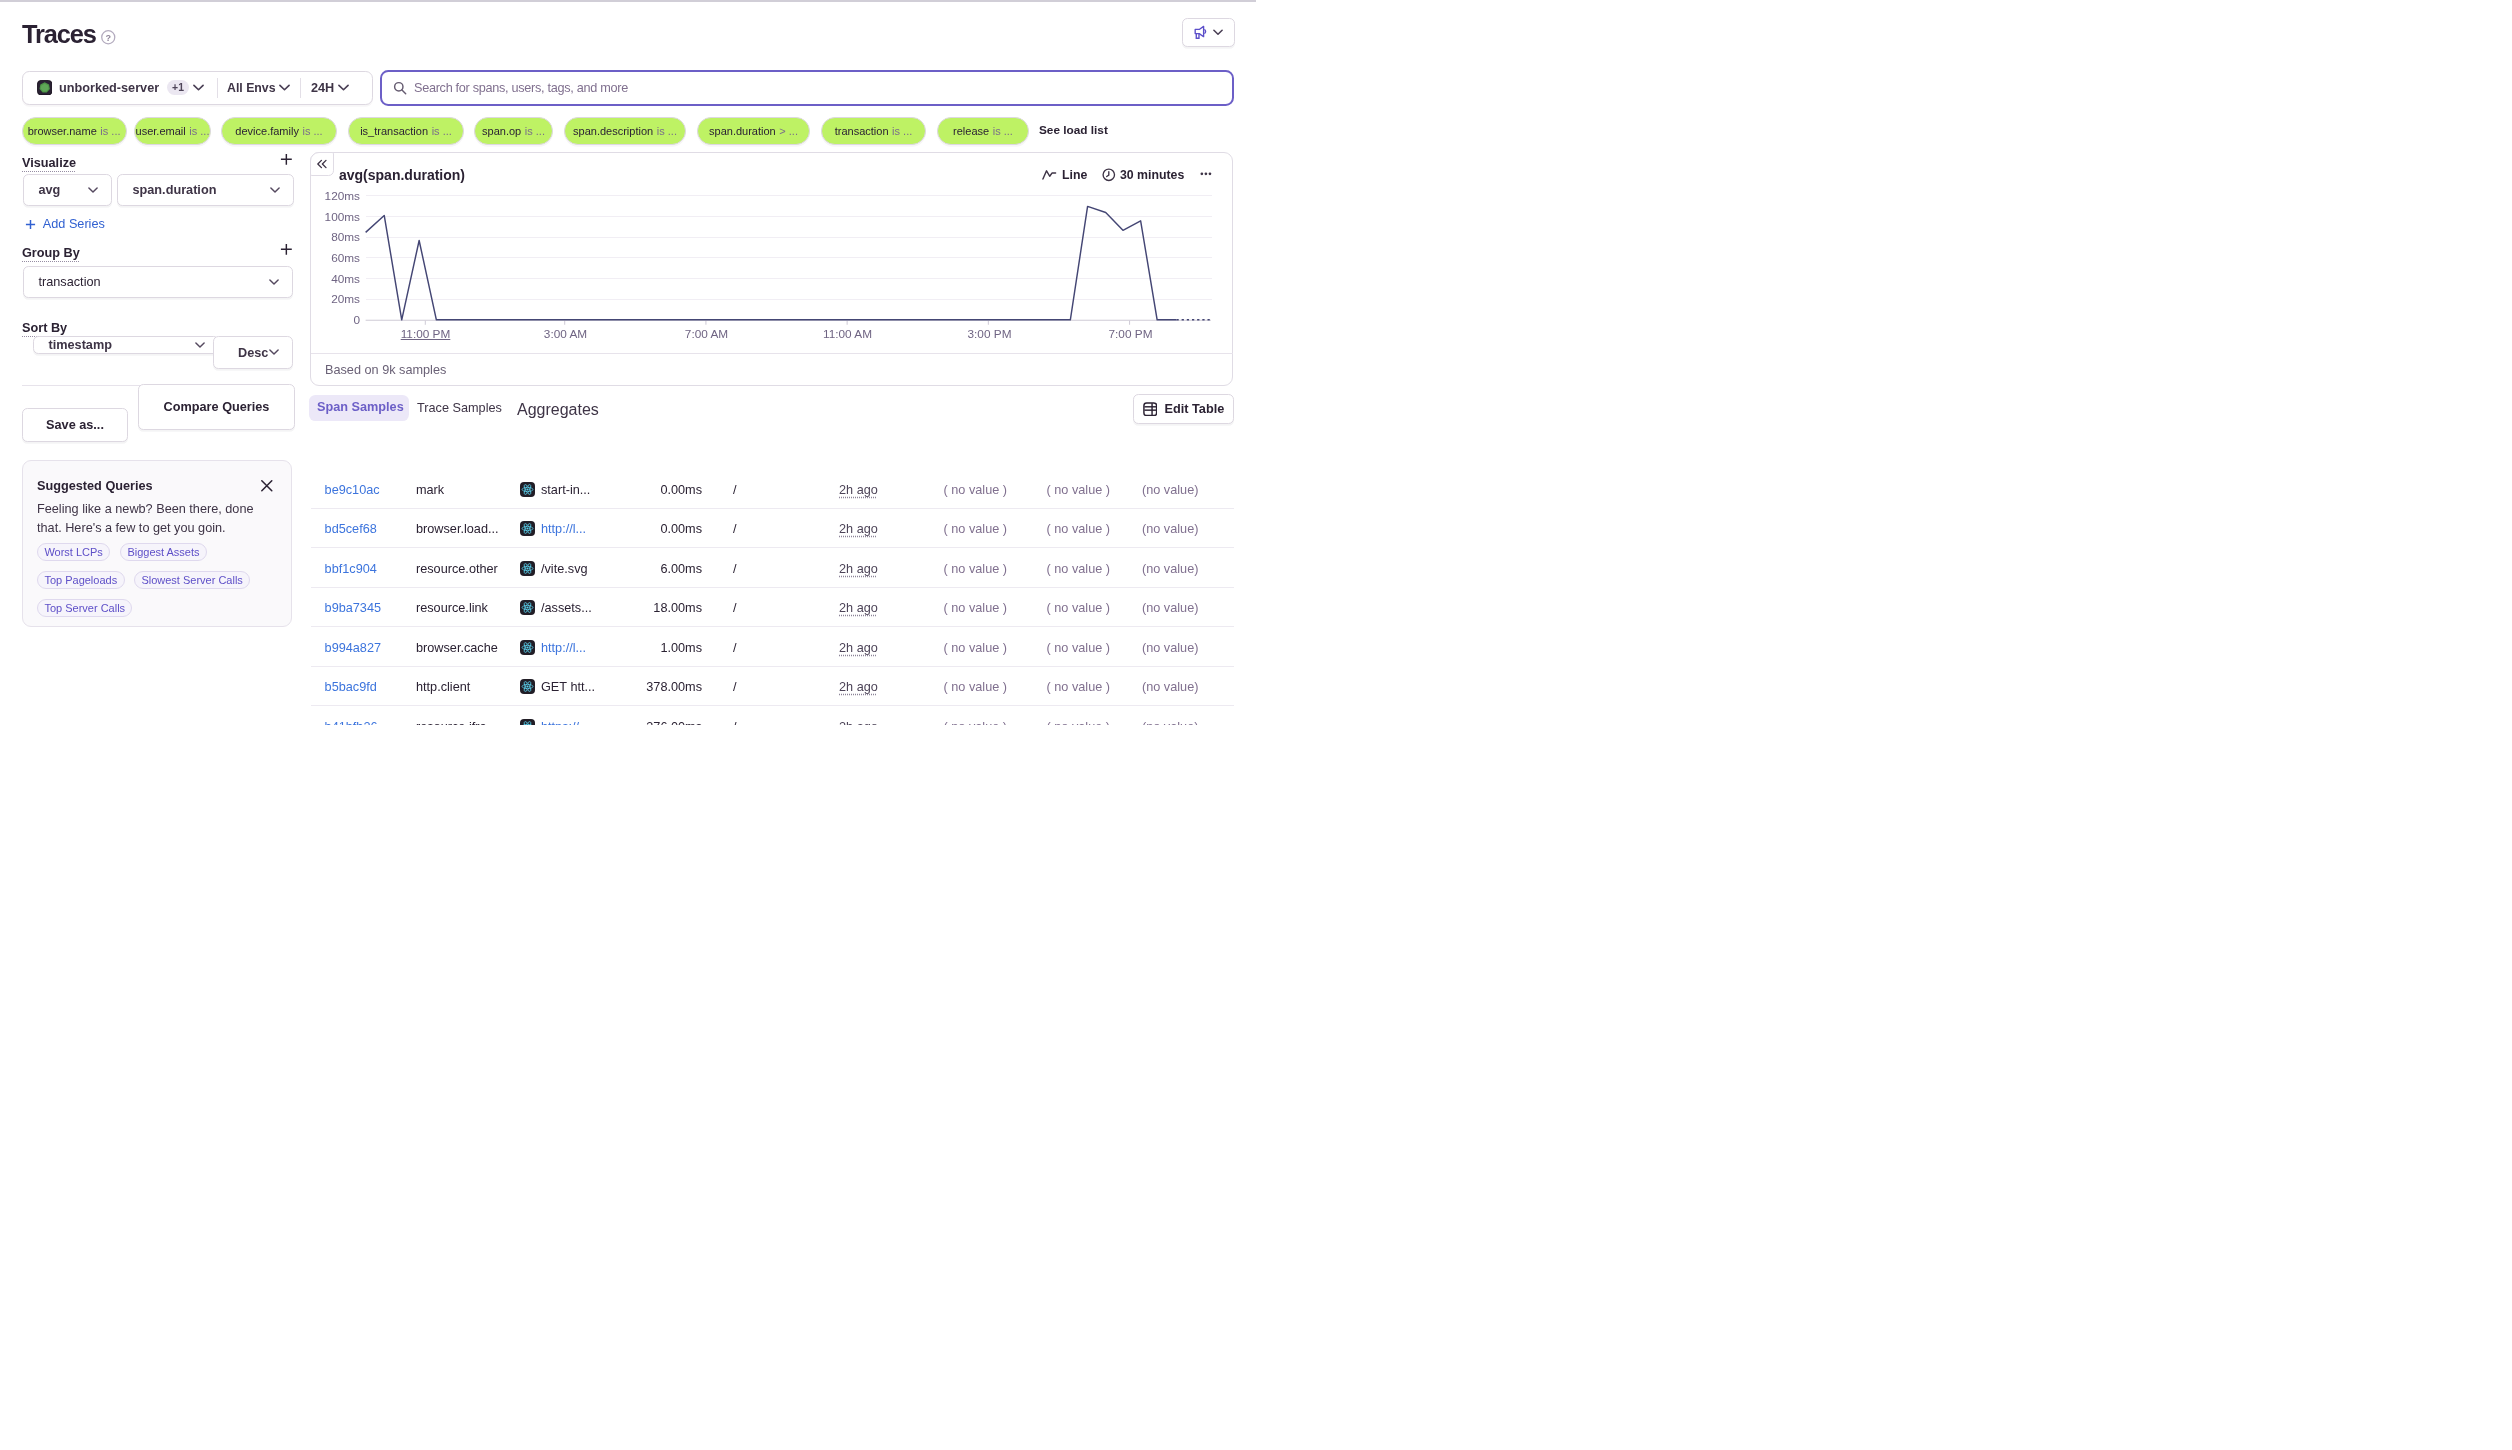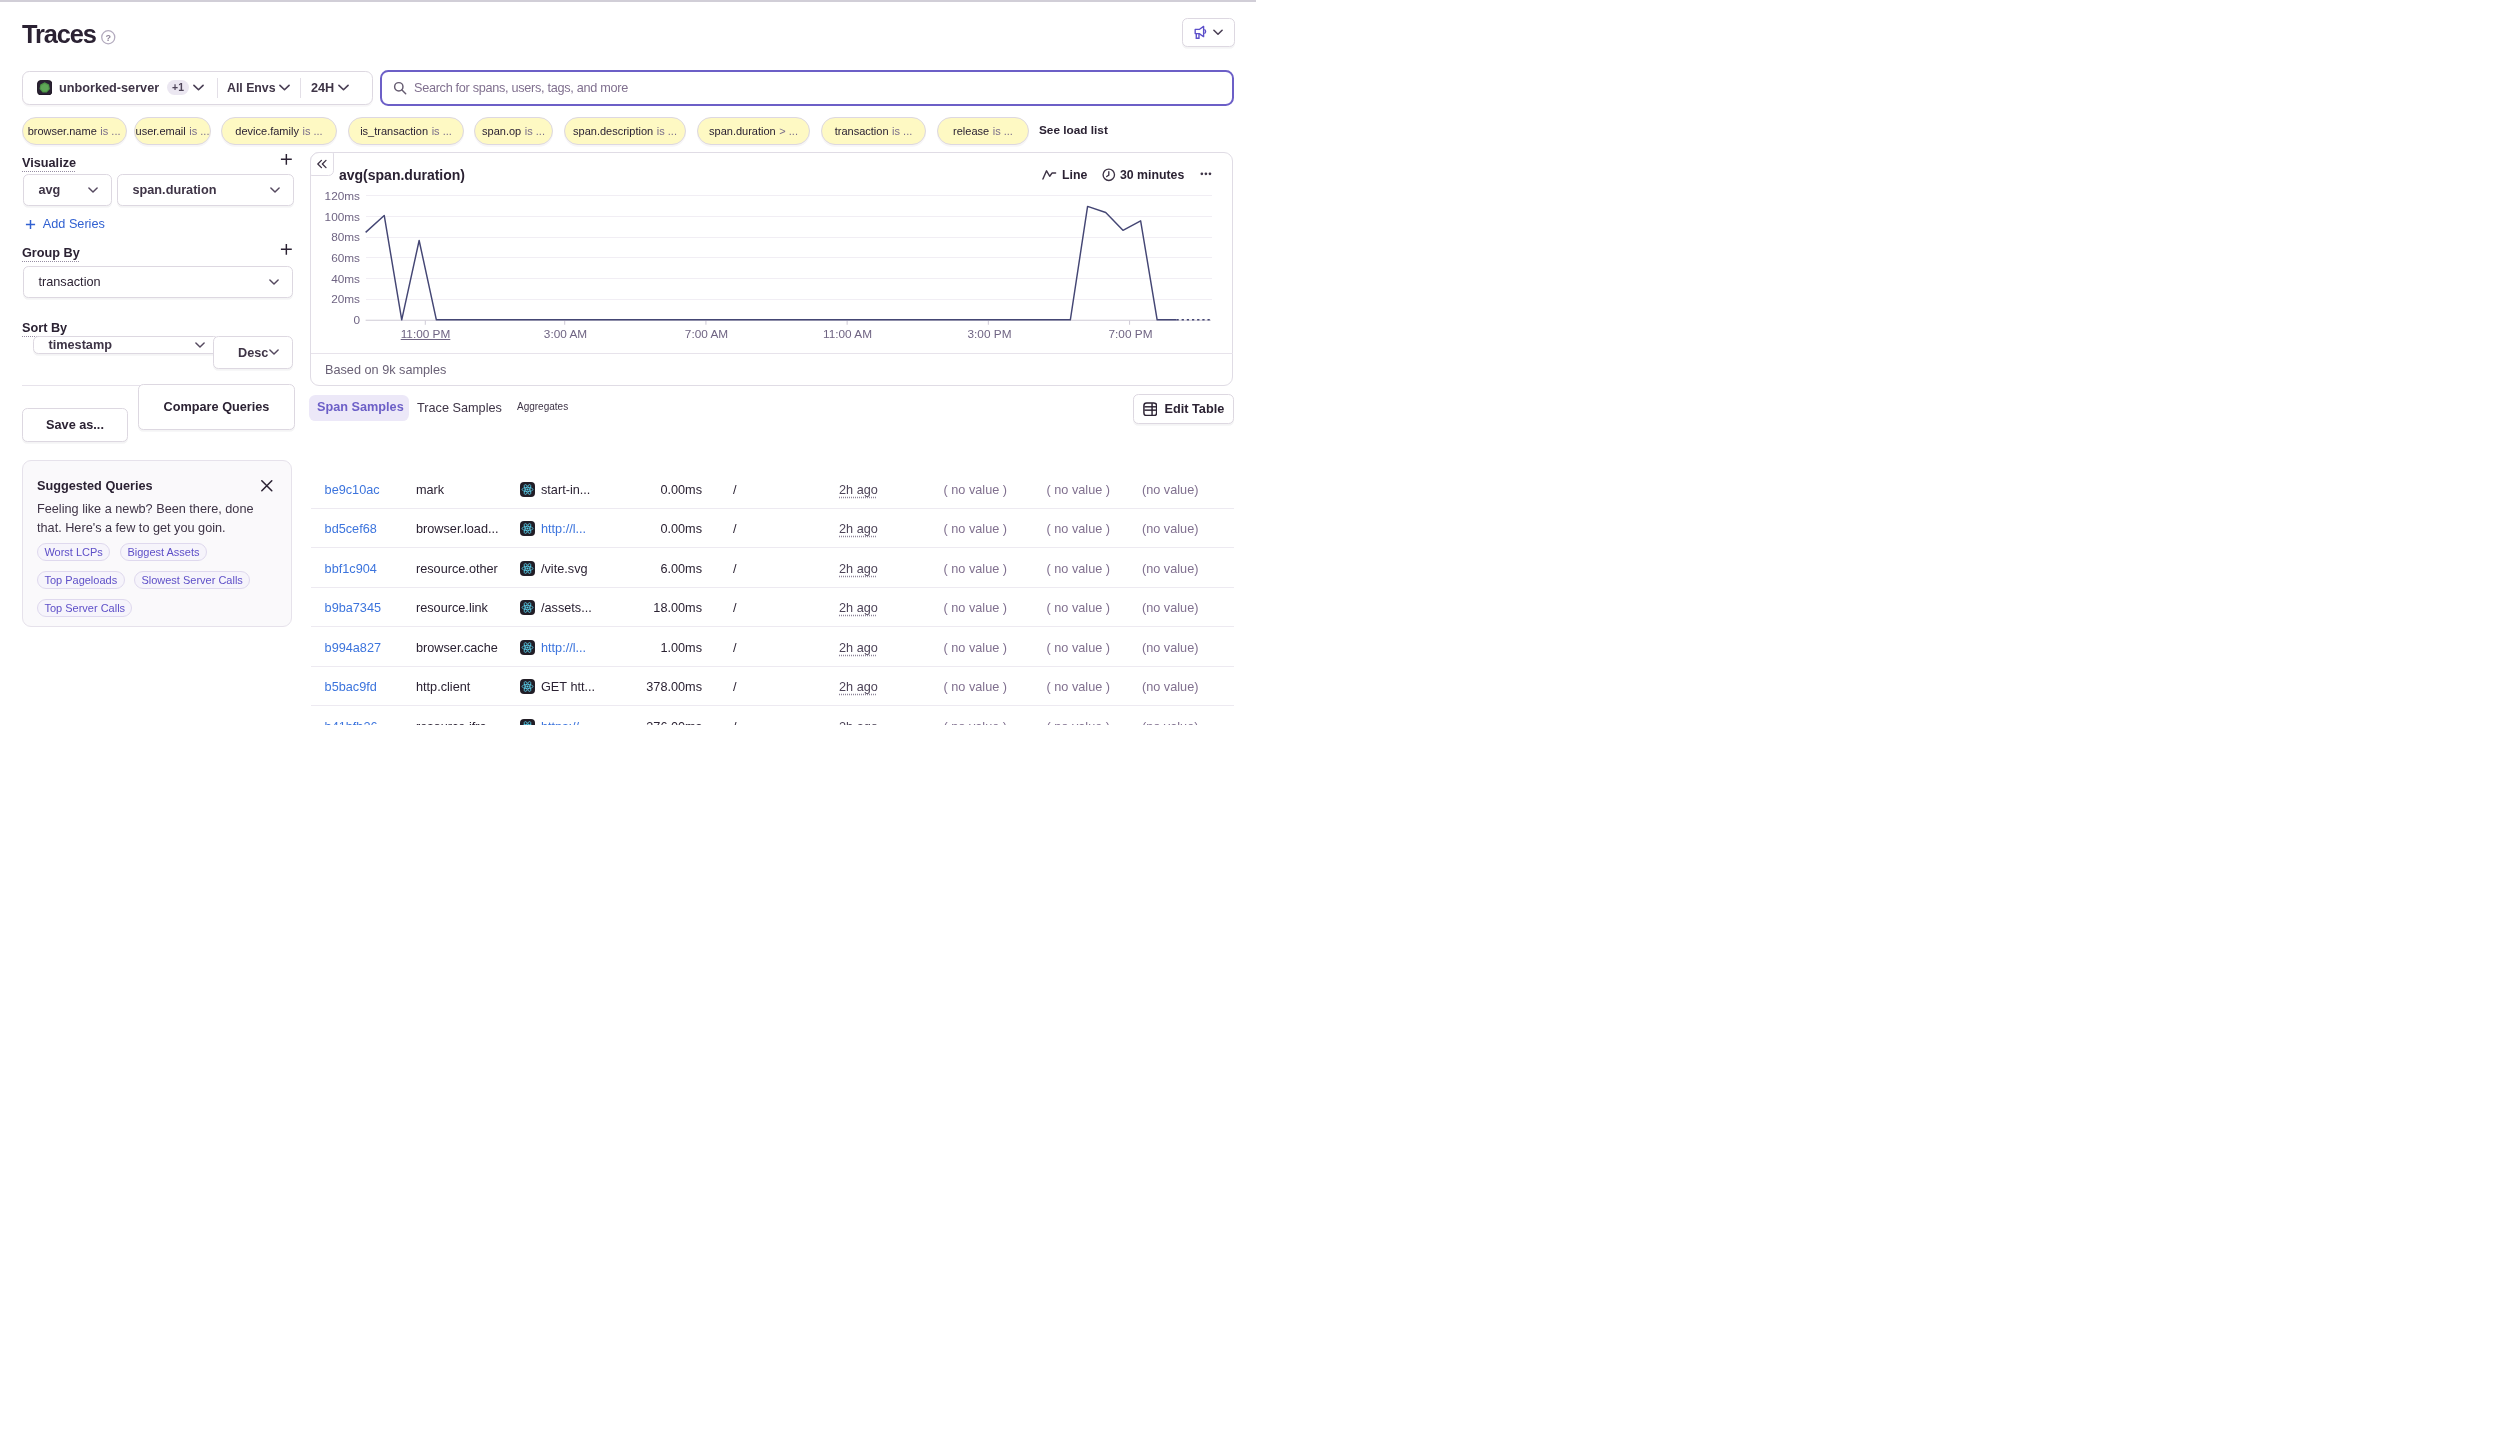--- a/index.html
+++ b/index.html
@@ -11,21 +11,21 @@
 h1 { font-size:25.4px; font-weight:bold; color:#2B2233; letter-spacing:-1.1px; }
 .selectbox { position:absolute; border:0.9px solid #DDD8E1; border-radius:5.4px; background:#fff;
   box-shadow:0 1.8px 0 rgba(43,34,51,0.05); display:flex; align-items:center;
   justify-content:space-between; padding:0 12.7px 0 14.5px; font-weight:bold; font-size:12.7px; color:#3E3446; }
 .btn { position:absolute; border:0.9px solid #DDD8E1; border-radius:5.4px; background:#fff;
   box-shadow:0 1.8px 0 rgba(43,34,51,0.05); display:flex; align-items:center; justify-content:center;
   font-weight:bold; font-size:12.7px; color:#2B2233;text-align:center; }
 .seclabel { position:absolute; font-size:12.7px; font-weight:bold; color:#2B2233;
   text-decoration:underline dotted #968DA3; text-underline-offset:3.6px; text-decoration-thickness:0.9px; }
 .pill { position:absolute; height:28px; border:0.9px solid #DDD8E1; border-radius:14px;
-  background:#fef9c3; display:flex; align-items:center; justify-content:center; font-size:11px;
+  background:#bef264; display:flex; align-items:center; justify-content:center; font-size:11px;
   color:#2B2233; white-space:nowrap; box-shadow:0 1.8px 0 rgba(43,34,51,0.04); }
 .pill .muted { color:#7A6E8A; margin-left:3.6px; }
 .gridline { position:absolute; left:366px; width:846px; height:0.9px; background:#F1EEF4; }
 .ylab { position:absolute; width:54px; text-align:right; font-size:11.8px; color:#6F6483; }
 .xlab { position:absolute; width:73px; text-align:center; font-size:11.8px; color:#6F6483; }
 .hcell { position:absolute; top:0; height:39px; display:flex; align-items:center;
   font-size:10px; font-weight:bold; color:#80708F; letter-spacing:0.4px; }
 .row { position:absolute; left:311px; width:922px; height:39px; border-bottom:0.9px solid #EDEAF1; }
 .cell { position:absolute; top:0; height:39px; display:flex; align-items:center; font-size:12.7px; color:#2B2233; }
 .idlink { color:#3C74DD; }
@@ -207,21 +207,21 @@
   <polyline points="61,88.6 81.5,70 100.8,185 120,97.6 139,185 838,185 857,60 877,66.7 896,86.3 915.5,75.9 933.7,185 955,185" fill="none" stroke="#444674" stroke-width="1.6" stroke-linejoin="round"></polyline>
   <line x1="955" y1="185" x2="993" y2="185" stroke="#444674" stroke-width="1.6" stroke-dasharray="2.5 3.2"></line>
 </svg>
 
 <div class="abs" style="left:311px; top:353px; width:922px; height:0.9px; background:#E7E3EB;"></div>
 <div class="abs" style="left:325px; top:363px; font-size:12.7px; color:#6A6176;">Based on 9k samples</div>
 
 <div class="abs" style="left:309px; top:395px; width:100px; height:26px; background:#ECE8F8; border-radius:6.4px;"></div>
 <div class="abs" style="left:317px; top:400px; font-size:12.7px; font-weight:bold; color:#6C5FC7;">Span Samples</div>
 <div class="abs" style="left:417px; top:401px; font-size:12.7px; color:#3E3446;">Trace Samples</div>
-<div class="abs" style="left:517px; top:401px; font-size:10px; color:#3E3446;">Aggregates</div>
+<div class="abs" style="left:517px; top:401px; font-size:16px; color:#3E3446;">Aggregates</div>
 <div class="btn" style="left:1133px; top:394px; width:101px; height:29.5px; gap:7.3px;">
   <svg width="14.5" height="14.5" viewBox="0 0 16 16" fill="none">
     <rect x="1" y="1" width="14" height="14" rx="3" stroke="#2B2233" stroke-width="1.6"></rect>
     <line x1="10" y1="1.5" x2="10" y2="14.5" stroke="#2B2233" stroke-width="1.6"></line>
     <line x1="1.5" y1="5.3" x2="14.5" y2="5.3" stroke="#2B2233" stroke-width="1.6"></line>
     <line x1="1.5" y1="9" x2="14.5" y2="9" stroke="#2B2233" stroke-width="1.6"></line>
   </svg>
   Edit Table
 </div>
 

